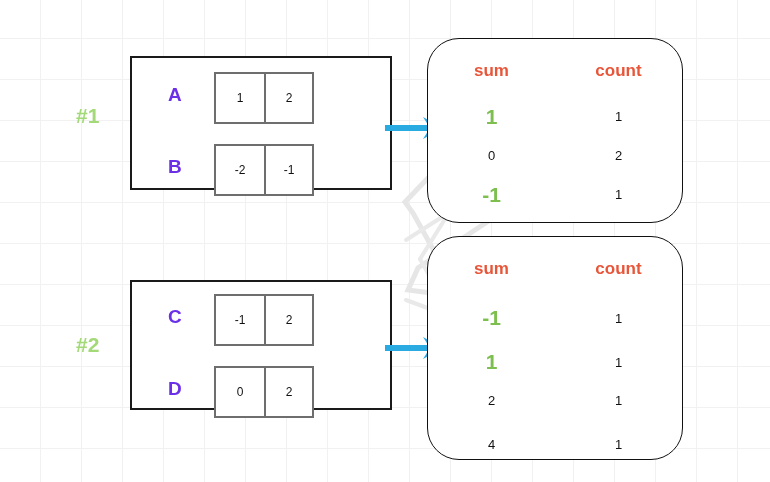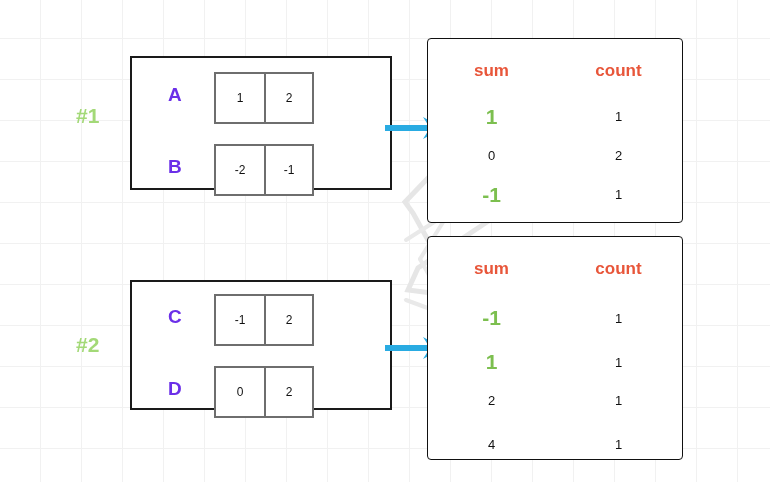--- a/index.html
+++ b/index.html
@@ -84,21 +84,21 @@
   #step-1 { left: 76px; top: 104px; }
   #step-2 { left: 76px; top: 333px; }
 
   
   .arrow { position: absolute; }
 
   
   .result-table {
     position: absolute;
     border: 1.5px solid #111111;
-    border-radius: 4px;
+    border-radius: 32px;
     background: #ffffff;
     box-sizing: border-box;
   }
   #table-1 { left: 427px; top: 38px;  width: 256px; height: 185px; }
   #table-2 { left: 427px; top: 236px; width: 256px; height: 224px; }
 
   .th-row {
     position: absolute;
     top: 22px;
     left: 0;

